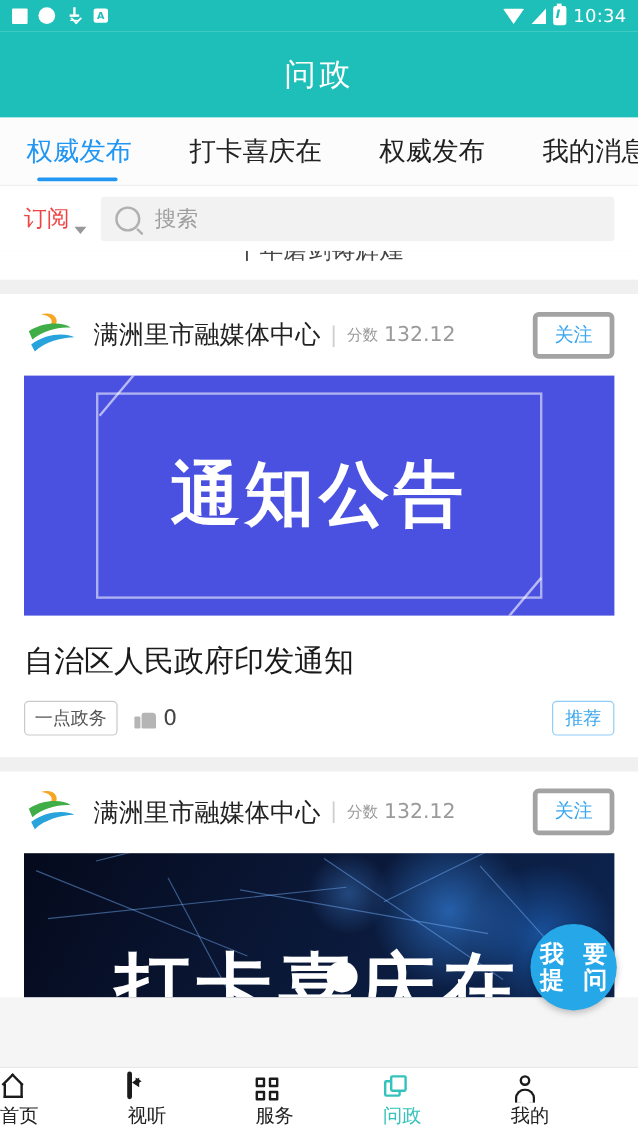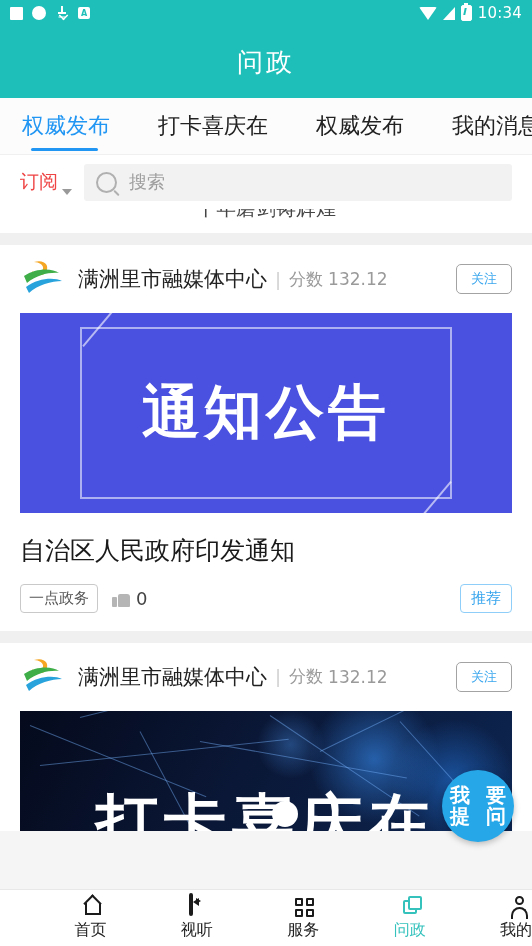--- a/index.html
+++ b/index.html
@@ -274,38 +274,38 @@
     font-size: 21px;
     color: #222;
     white-space: nowrap;
   }
   .pub-div {
     color: #cfcfcf;
     font-size: 18px;
     margin: 0 8px;
   }
   .pub-score-label {
-    font-size: 17px;
+    font-size: 13px;
     color: #9a9a9a;
   }
   .pub-score-val {
     font-size: 17px;
     color: #9a9a9a;
     margin-left: 5px;
   }
   .pub-meta {
     display: flex;
     align-items: center;
     flex: 1;
     min-width: 0;
   }
   .follow-btn {
-    border: 1px solid #a3a3a3;
+    border: 4px solid #a3a3a3;
     color: #3aa6ee;
-    font-size: 13px;
+    font-size: 16px;
     border-radius: 5px;
     padding: 5px 14px;
     background: #fff;
     white-space: nowrap;
   }
 
   
   .banner-notice {
     margin: 0 20px;
     height: 200px;
@@ -473,21 +473,21 @@
     height: 56px;
     background: #ffffff;
     border-top: 1px solid #e8e8e8;
     display: flex;
     z-index: 40;
   }
   .nav-item {
     flex: 1;
     display: flex;
     flex-direction: column;
-    align-items: flex-end;
+    align-items: flex-start;
     justify-content: center;
     gap: 3px;
   }
   .nav-label {
     font-size: 16px;
     color: #222;
   }
   .nav-item.active .nav-label { color: #35c2bd; }
   .nav-ico { width: 24px; height: 22px; position: relative; }
 

